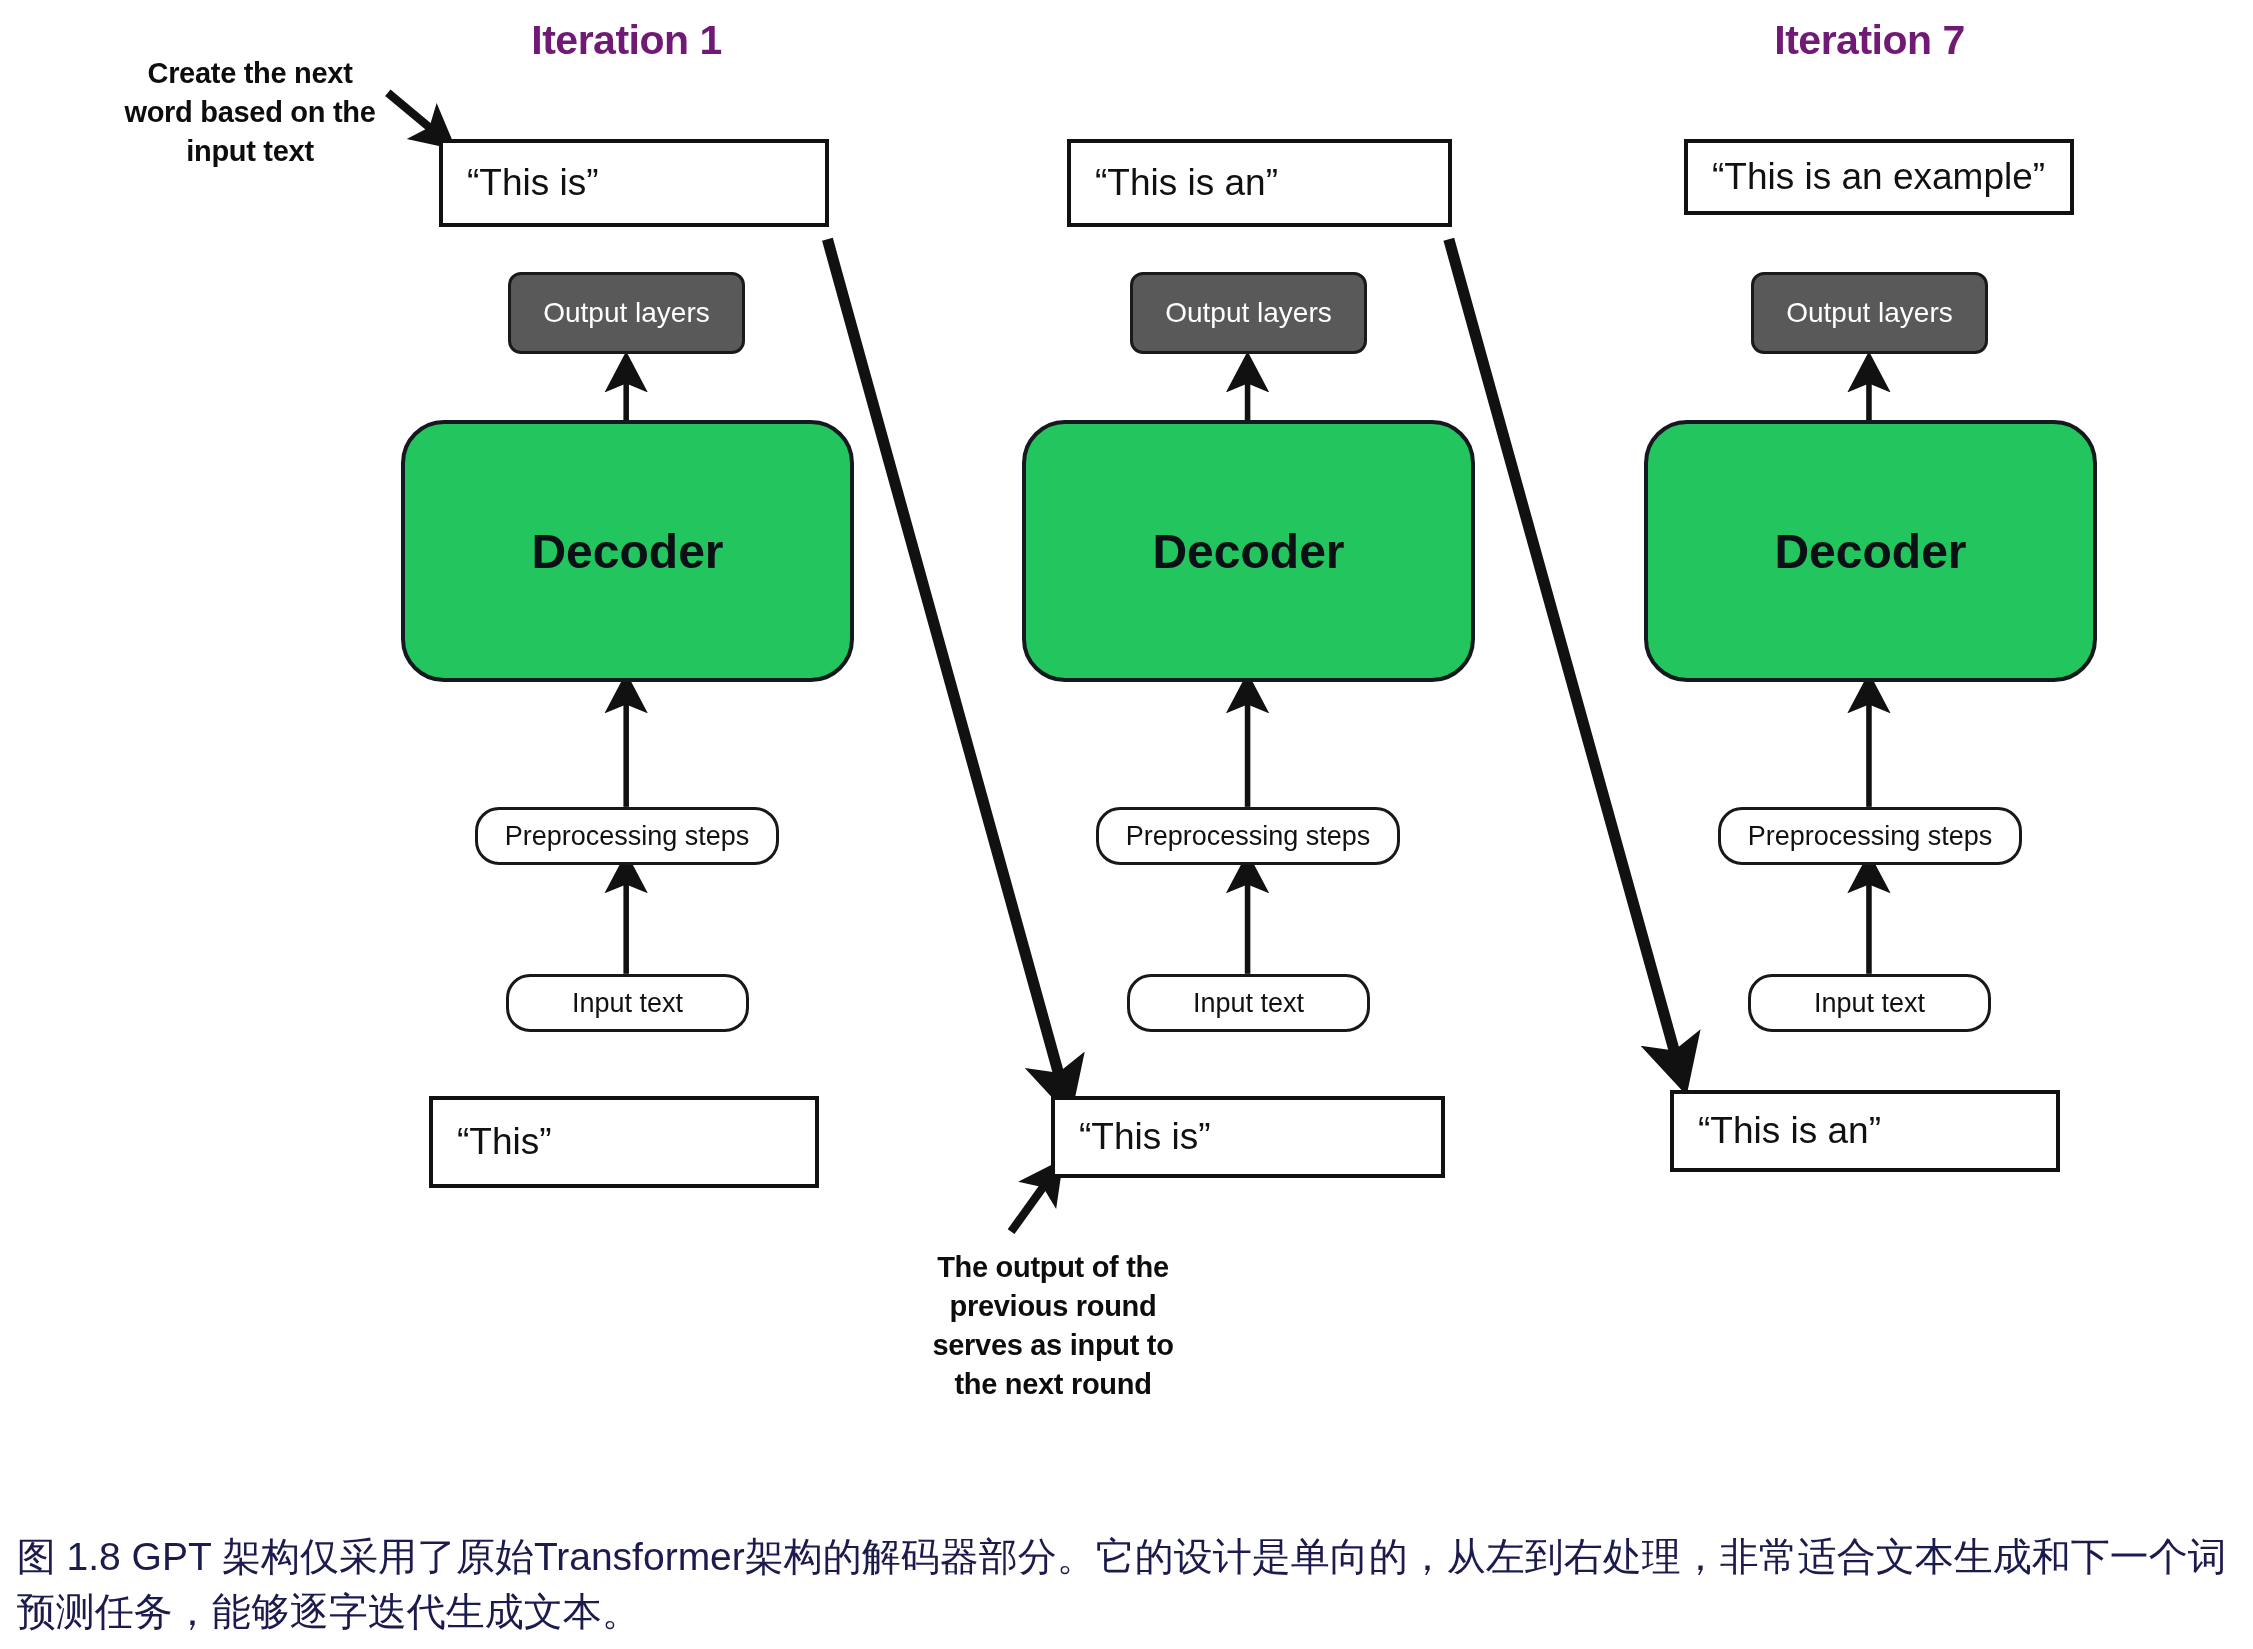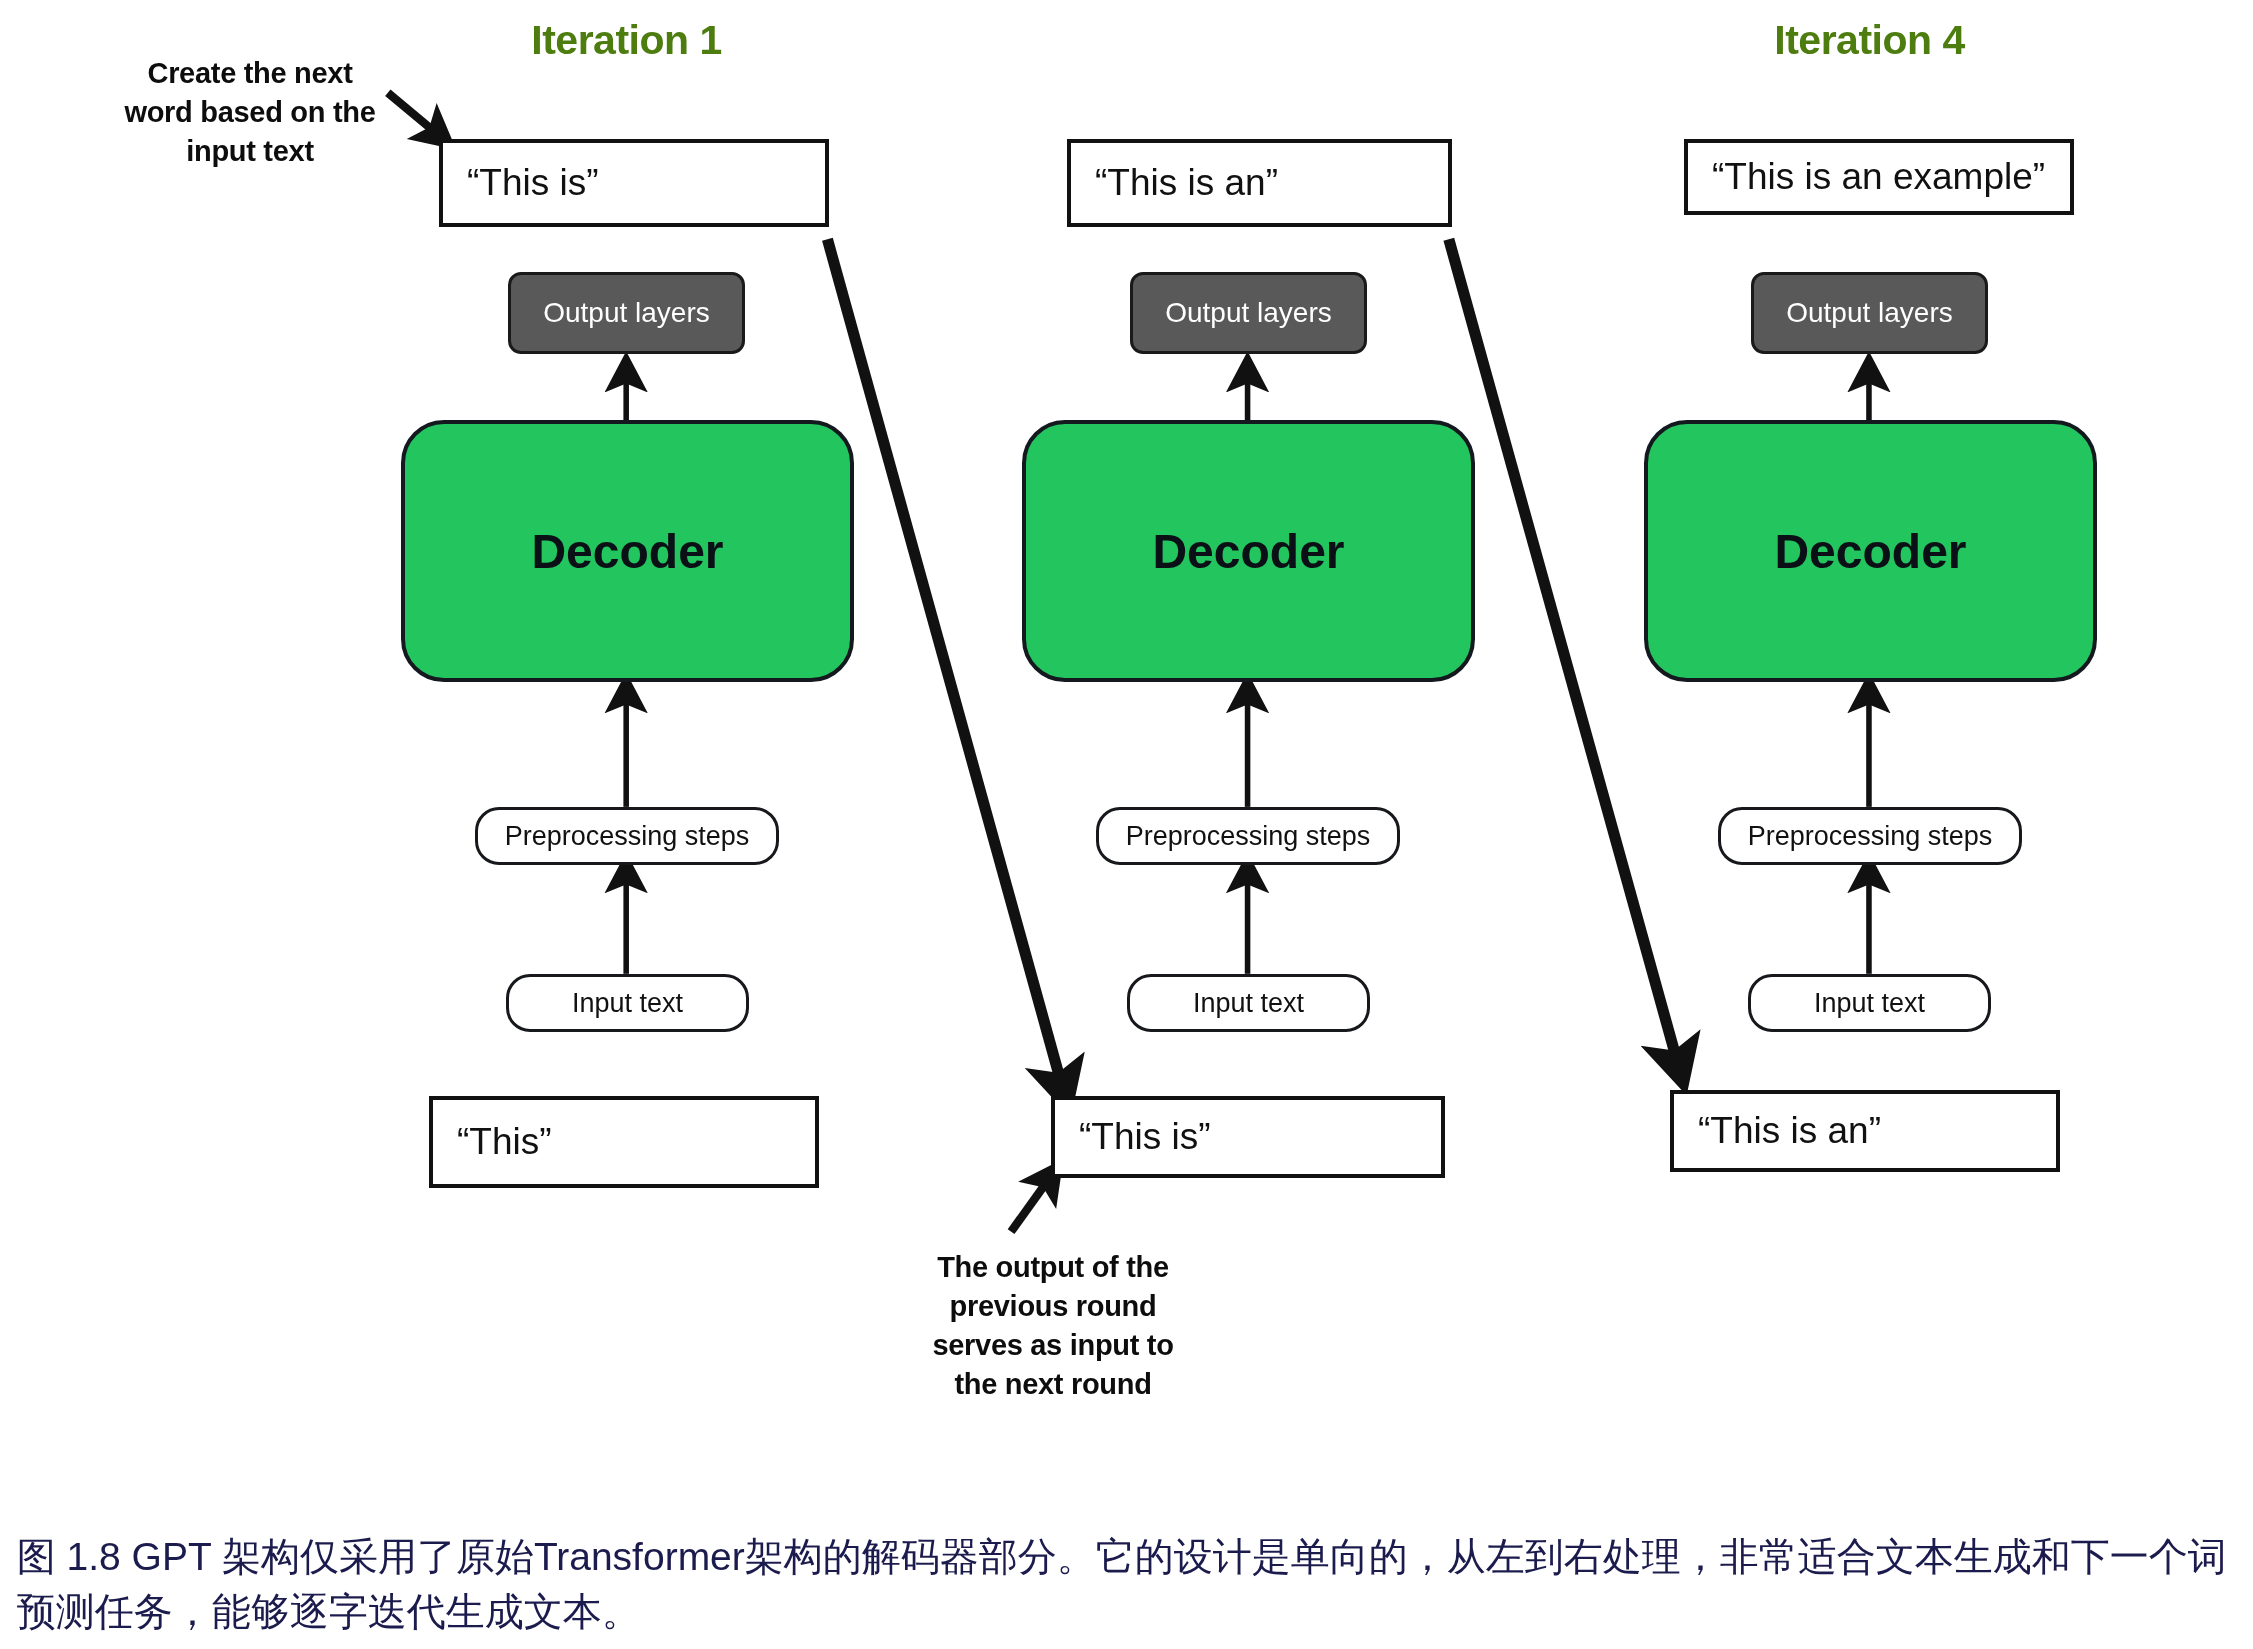--- a/index.html
+++ b/index.html
@@ -17,21 +17,21 @@
     background: #ffffff;
     overflow: hidden;
   }
 
   
   .iter-title {
     position: absolute;
     font-family: "Liberation Sans", sans-serif;
     font-weight: bold;
     font-size: 41px;
-    color: #4d7c0f;
+    color: #701a75;
     letter-spacing: -0.5px;
     white-space: nowrap;
     text-align: center;
   }
 
   
   .text-box {
     position: absolute;
     box-sizing: border-box;
     background: #ffffff;
@@ -219,21 +219,21 @@
   </div>
 
   <div class="pill" style="left:1127px; top:974px; width:243px; height:58px;">
     <span>Input text</span>
   </div>
 
   <div class="text-box" style="left:1051px; top:1096px; width:394px; height:82px;">
     <span>“This is”</span>
   </div>
 
-  <div class="iter-title" style="left:1642px; top:16.7px; width:455px;">Iteration 4</div>
+  <div class="iter-title" style="left:1642px; top:16.7px; width:455px;">Iteration 7</div>
 
   <div class="text-box" style="left:1684px; top:139px; width:390px; height:76px;">
     <span>“This is an example”</span>
   </div>
 
   <div class="output-layers" style="left:1751px; top:272px; width:237px; height:82px;">
     <span>Output layers</span>
   </div>
 
   <div class="decoder" style="left:1644px; top:420px; width:453px; height:262px;">

